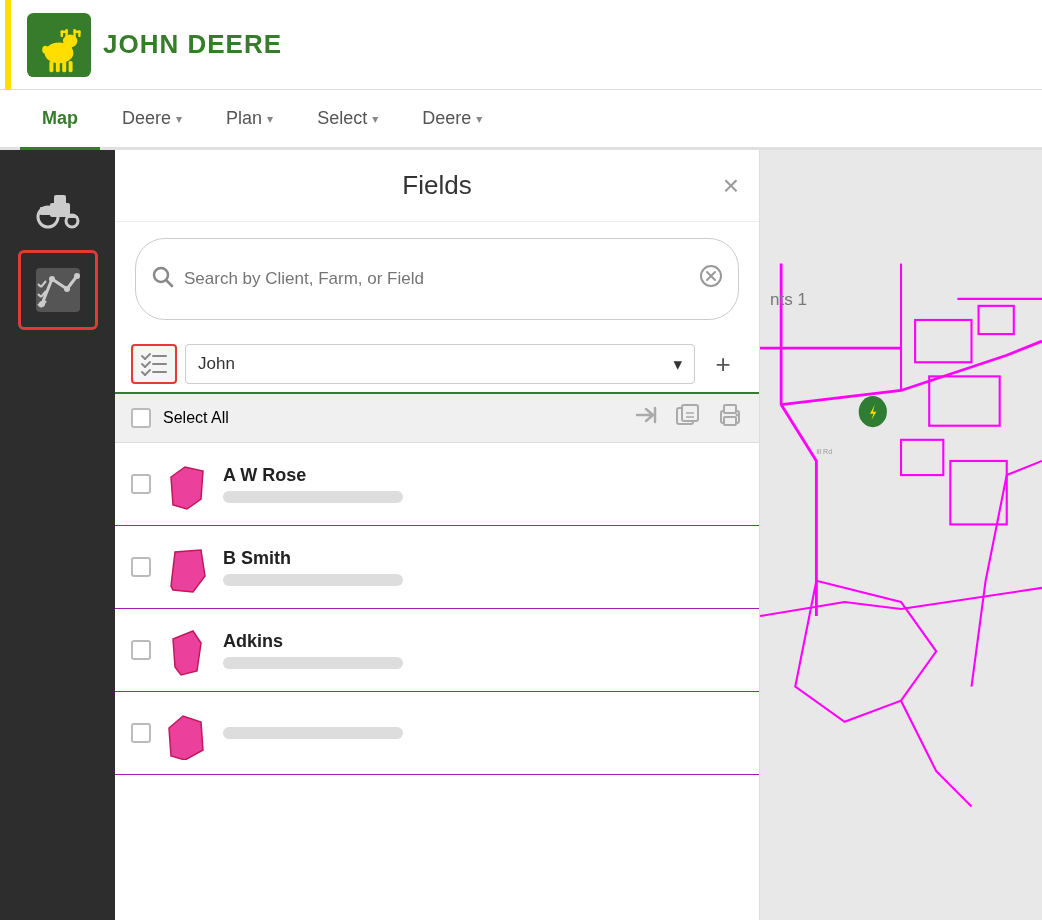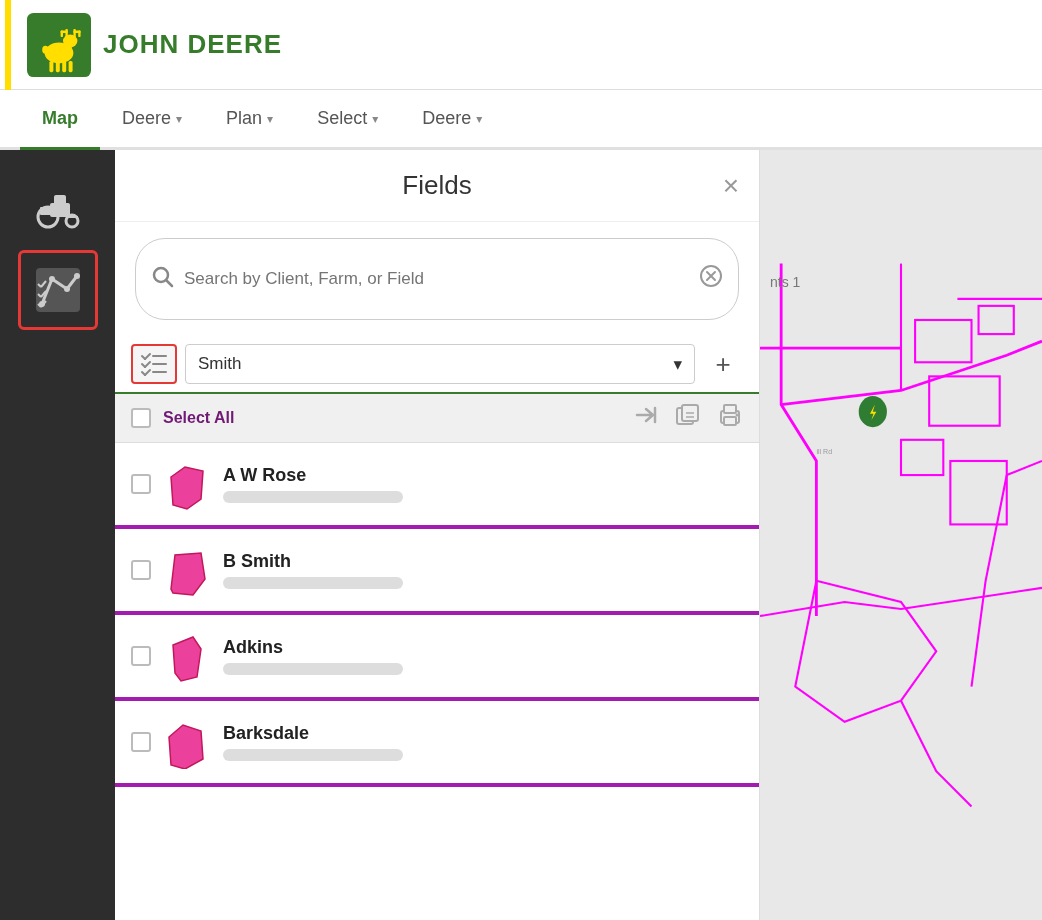--- a/index.html
+++ b/index.html
@@ -216,23 +216,22 @@
     .select-all-row {
       display: flex;
       align-items: center;
       padding: 10px 16px;
       background: #f0f0f0;
       border-bottom: 1px solid #ddd;
       gap: 12px;
     }
     .select-all-row label {
       font-size: 16px;
-      color: #701a75;
-      cursor: pointer;
-      font-weight: bold;
+      color: #000000;
+      cursor: pointer;
     }
     .select-all-actions {
       margin-left: auto;
       display: flex;
       gap: 16px;
     }
     .action-icon {
       font-size: 22px;
       color: #999;
       cursor: pointer;
@@ -240,21 +239,21 @@
 
     
     .field-list {
       flex: 1;
       overflow-y: auto;
     }
     .field-item {
       display: flex;
       align-items: center;
       padding: 14px 16px;
-      border-bottom: 4px solid #a21caf;
+      border-bottom: 1px solid #a21caf;
       gap: 14px;
       background: #fff;
     }
     .field-thumb {
       width: 44px;
       height: 54px;
       flex-shrink: 0;
     }
     .field-info { flex: 1; }
     .field-name {
@@ -426,21 +425,21 @@
             <line x1="13" y1="5" x2="26" y2="5" stroke="#888" stroke-width="2" stroke-linecap="round"></line>
             <line x1="2" y1="13" x2="5" y2="16" stroke="#888" stroke-width="2" stroke-linecap="round"></line>
             <line x1="5" y1="16" x2="10" y2="11" stroke="#888" stroke-width="2" stroke-linecap="round"></line>
             <line x1="13" y1="13" x2="26" y2="13" stroke="#888" stroke-width="2" stroke-linecap="round"></line>
             <line x1="2" y1="21" x2="5" y2="24" stroke="#888" stroke-width="2" stroke-linecap="round"></line>
             <line x1="5" y1="24" x2="10" y2="19" stroke="#888" stroke-width="2" stroke-linecap="round"></line>
             <line x1="13" y1="21" x2="26" y2="21" stroke="#888" stroke-width="2" stroke-linecap="round"></line>
           </svg>
         </div>
         <div class="sort-dropdown">
-          <span>Smith</span>
+          <span>John</span>
           <span>▾</span>
         </div>
         <div class="add-btn">+</div>
       </div>
 
       <div class="select-all-row">
         <div class="checkbox"></div>
         <label>Select All</label>
         <div class="select-all-actions">
 
@@ -509,21 +508,20 @@
           </div>
         </div>
 
         <div class="field-item">
           <div class="checkbox"></div>
           <svg class="field-thumb" viewBox="0 0 44 54" fill="none" xmlns="http://www.w3.org/2000/svg">
             <path d="M6 50 L4 22 L18 10 L36 16 L38 44 L20 54 Z" fill="#e91e8c" opacity="0.85"></path>
             <path d="M6 50 L4 22 L18 10 L36 16 L38 44 L20 54 Z" stroke="#c2185b" stroke-width="1.5" fill="none"></path>
           </svg>
           <div class="field-info">
-            <div class="field-name">Barksdale</div>
             <div class="field-sub"></div>
           </div>
         </div>
 
       </div>
     </div>
 
     <div class="map-area">
       <svg class="map-svg" viewBox="0 0 400 770" xmlns="http://www.w3.org/2000/svg">
         <rect width="400" height="770" fill="#e8e8e8"></rect>
@@ -553,17 +551,17 @@
 
         <ellipse cx="160" cy="210" rx="20" ry="22" fill="#2e7d32"></ellipse>
         <path d="M150 210 Q160 225 160 225 Q160 225 170 210" fill="#2e7d32"></path>
 
         <path d="M163 200 L156 213 L161 213 L158 222 L165 210 L160 210 Z" fill="#ffde00"></path>
 
         <text x="80" y="270" font-size="10" fill="#999" font-family="Arial">ill Rd</text>
       </svg>
 
       
-      <div style="position:absolute; top:124px; left:10px; font-size:14px; color:#777; font-family:Arial;">nts 1</div>
+      <div style="position:absolute; top:140px; left:10px; font-size:17px; color:#777; font-family:Arial;">nts 1</div>
     </div>
 
   </div>
 </div>
 
 </body></html>

